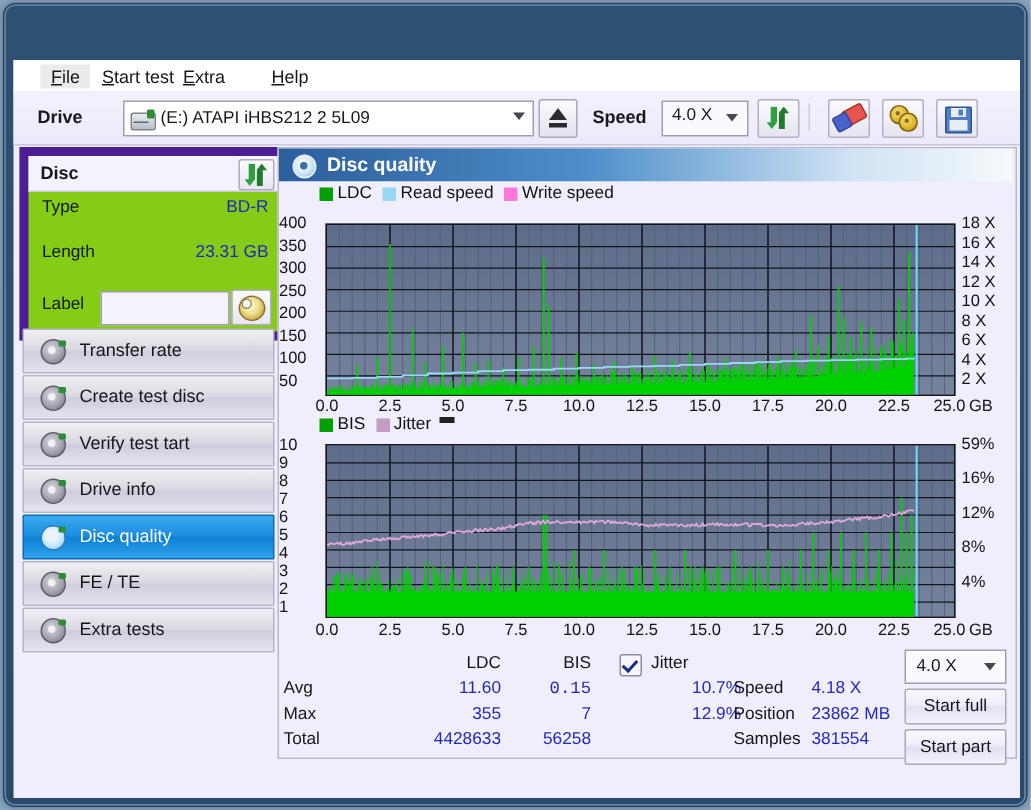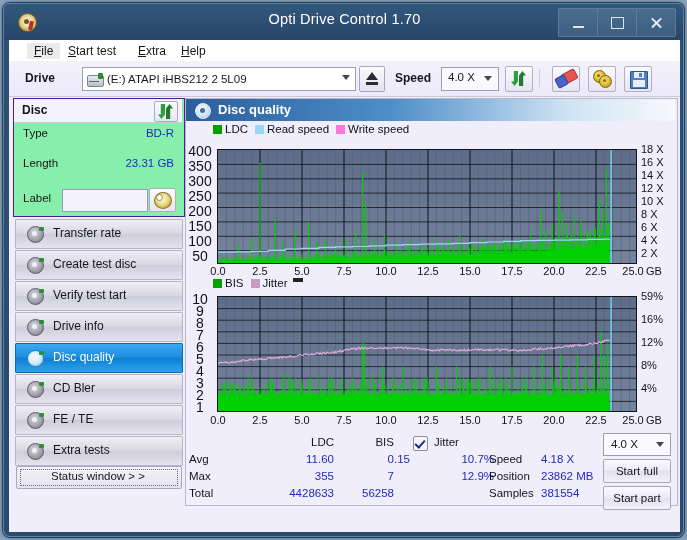--- a/index.html
+++ b/index.html
@@ -99,22 +99,22 @@
   .ic-gear .h1{position:absolute;left:4px;top:4px;width:3px;height:3px;border-radius:50%;background:#8c6f14;}
   .ic-gear .h2{position:absolute;left:10px;top:9px;width:3px;height:3px;border-radius:50%;background:#8c6f14;}
 
   .ic-save{position:absolute;left:5px;top:4px;width:16px;height:16px;background:#4f7fc4;border:1px solid #2e5390;border-radius:1px;}
   .ic-save .sh{position:absolute;left:3px;top:0px;width:10px;height:6px;background:#e9eef6;}
   .ic-save .sl{position:absolute;left:8px;top:1px;width:3px;height:4px;background:#4f7fc4;}
   .ic-save .pp{position:absolute;left:2px;top:8px;width:12px;height:7px;background:#e9eef6;}
 
   
   .sidebar{position:absolute;left:4px;top:58px;width:170px;height:430px;}
-  .panel{position:absolute;left:0;top:0;width:170px;height:117px;background:#86efac;
-     border:1px solid #4c1d95;}
+  .panel{position:absolute;left:0;top:0;width:170px;height:117px;background:#84cc16;
+     border:6px solid #4c1d95;}
   .panel-hd{position:absolute;left:0;top:0;width:168px;height:23px;background:#f4f2fd;border-bottom:1px solid #ccc9dd;}
   .panel-hd .t{position:absolute;left:8px;top:4px;font-size:12px;font-weight:bold;color:#14161a;}
   .hd-btn{position:absolute;right:4px;top:2px;width:22px;height:19px;border:1px solid #aeacbf;border-radius:2px;
      background:linear-gradient(to bottom,#fbfbfd 0%,#e8e6f2 100%);}
   .hd-btn .ic-refresh{left:2px;top:1px;width:16px;height:16px;}
   .drow{position:absolute;left:0;width:168px;height:15px;font-size:11.5px;}
   .drow .k{position:absolute;left:9px;top:0;color:#14161a;}
   .drow .v{position:absolute;right:8px;top:0;color:#2229ba;}
   .label-row{position:absolute;left:0;top:89px;width:168px;height:24px;}
   .label-row .k{position:absolute;left:9px;top:4px;font-size:11.5px;color:#14161a;}
@@ -158,21 +158,21 @@
   .dq-head .ic .dh{position:absolute;left:4.5px;top:4.5px;width:5px;height:5px;border-radius:50%;background:#3a6fa0;}
 
   
   .chartbox{position:absolute;background:#f0eefb;}
   .legend{position:absolute;font-size:11.5px;color:#101114;display:flex;align-items:center;}
   .legend .sw{width:9px;height:9px;margin-right:3px;display:inline-block;}
   .legend .gap{width:7px;display:inline-block;}
   .plot{position:absolute;background:#6a7a96;border:1px solid #12151c;box-sizing:border-box;overflow:hidden;}
   .plot .bg{position:absolute;left:0;top:0;right:0;bottom:0;
      background:linear-gradient(to bottom,#5d6c88 0%,#76849e 100%);}
-  .ytick{position:absolute;right:0;text-align:center;font-size:14px;color:#121318;}
+  .ytick{position:absolute;right:0;text-align:left;font-size:11px;color:#121318;}
   .ytickR{position:absolute;left:0;text-align:left;font-size:11px;color:#121318;}
   .xtick{position:absolute;text-align:center;font-size:11px;color:#121318;}
 
   
   .stats{position:absolute;left:0;top:0;width:489px;}
   .st{position:absolute;font-size:11.5px;color:#14161a;}
   .stv{position:absolute;font-size:11.5px;color:#2229ba;text-align:right;}
   .chk{position:absolute;width:13px;height:13px;background:#f7f7fb;border:1px solid #8d8b9e;border-radius:2px;}
   .chk:after{content:"";position:absolute;left:3px;top:1px;width:4px;height:8px;border:solid #1a2b8c;
      border-width:0 2px 2px 0;transform:rotate(42deg);}
@@ -181,46 +181,27 @@
      font-size:11.5px;color:#14161a;display:flex;align-items:center;justify-content:center;}
   .rcombo{position:absolute;background:#faf9fd;border:1px solid #9aa0ad;font-size:11.5px;color:#15181c;}
   .rcombo span{position:absolute;left:7px;top:4px;}
 </style>
 </head>
 <body>
 
 <div class="window">
 <div class="winInner">
 
-  <div class="titlebar">
-    <div class="app-icon">
-      <div class="disc"></div>
-          <div class="hole"></div>
-          <div class="mark"></div>
-    </div>
-    <div class="title-text">Opti Drive Control 1.70</div>
-    <div class="winbtns">
-      <div class="winbtn">
-            <div class="gl-min"></div>
-          </div>
-      <div class="winbtn">
-            <div class="gl-max"></div>
-          </div>
-      <div class="winbtn close">
-            <div class="gl-close"></div>
-          </div>
-    </div>
-  </div>
 
   <div class="client">
 
     <div class="menubar">
       <div class="menuitem sel" style="left:18px;"><span class="mn-u">F</span>ile</div>
       <div class="menuitem" style="left:52px;"><span class="mn-u">S</span>tart test</div>
-      <div class="menuitem" style="left:122px;"><span class="mn-u">E</span>xtra</div>
+      <div class="menuitem" style="left:106px;"><span class="mn-u">E</span>xtra</div>
       <div class="menuitem" style="left:165px;"><span class="mn-u">H</span>elp</div>
     </div>
 
     <div class="toolbar">
       <div class="lbl-drive">Drive</div>
       <div class="drive-combo">
         <div class="drive-ico">
           <div class="body"></div>
               <div class="slot"></div>
               <div class="grn"></div>
@@ -336,44 +317,32 @@
                 <div class="m"></div>
               </div>
           <span class="nlbl">Disc quality</span>
         </div>
         <div class="navitem">
           <div class="nav-ico">
                 <div class="d"></div>
                 <div class="dh"></div>
                 <div class="m"></div>
               </div>
-          <span class="nlbl">CD Bler</span>
-        </div>
-        <div class="navitem">
-          <div class="nav-ico">
-                <div class="d"></div>
-                <div class="dh"></div>
-                <div class="m"></div>
-              </div>
           <span class="nlbl">FE / TE</span>
         </div>
         <div class="navitem">
           <div class="nav-ico">
                 <div class="d"></div>
                 <div class="dh"></div>
                 <div class="m"></div>
               </div>
           <span class="nlbl">Extra tests</span>
         </div>
       </div>
 
-      <div class="statuswin">
-        <div class="dash"></div>
-        <div class="sw">Status window &gt; &gt;</div>
-      </div>
     </div>
 
     <div class="content">
       <div class="dq-head">
         <div class="ic">
               <div class="d"></div>
               <div class="dh"></div>
             </div>
         <div class="t">Disc quality</div>
       </div>
@@ -2244,21 +2213,21 @@
         <div class="xtick" style="left:429px;top:138px;width:36px;">25.0</div>
         <div class="xtick" style="left:460px;top:138px;width:26px;text-align:left;">GB</div>
       </div>
 
       <div class="stats" style="top:332px;">
         <div class="st" style="left:88px;top:5px;width:60px;text-align:right;">LDC</div>
         <div class="st" style="left:148px;top:5px;width:60px;text-align:right;">BIS</div>
 
         <div class="st" style="left:3px;top:22px;">Avg</div>
         <div class="stv" style="left:88px;top:22px;width:60px;">11.60</div>
-        <div class="stv" style="left:164px;top:22px;width:60px;">0.15</div>
+        <div class="stv" style="left:148px;top:22px;width:60px;font-family:Liberation Mono, monospace;">0.15</div>
         <div class="stv" style="left:228px;top:22px;width:80px;">10.7%</div>
 
         <div class="st" style="left:3px;top:39px;">Max</div>
         <div class="stv" style="left:88px;top:39px;width:60px;">355</div>
         <div class="stv" style="left:148px;top:39px;width:60px;">7</div>
         <div class="stv" style="left:228px;top:39px;width:80px;">12.9%</div>
 
         <div class="st" style="left:3px;top:56px;">Total</div>
         <div class="stv" style="left:68px;top:56px;width:80px;">4428633</div>
         <div class="stv" style="left:148px;top:56px;width:60px;">56258</div>

